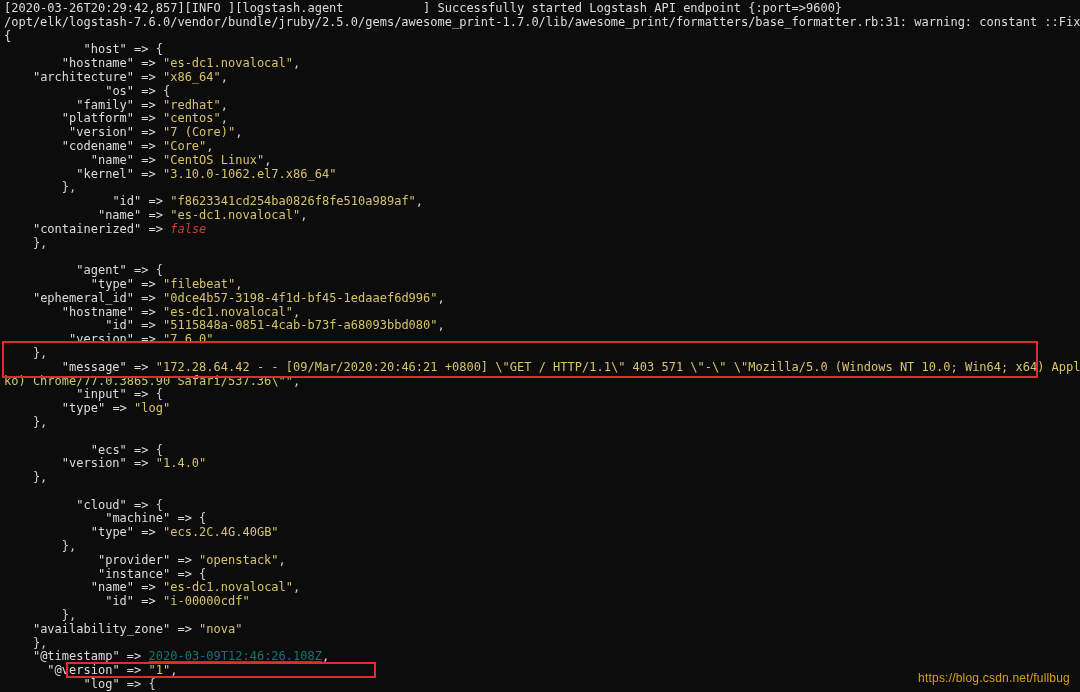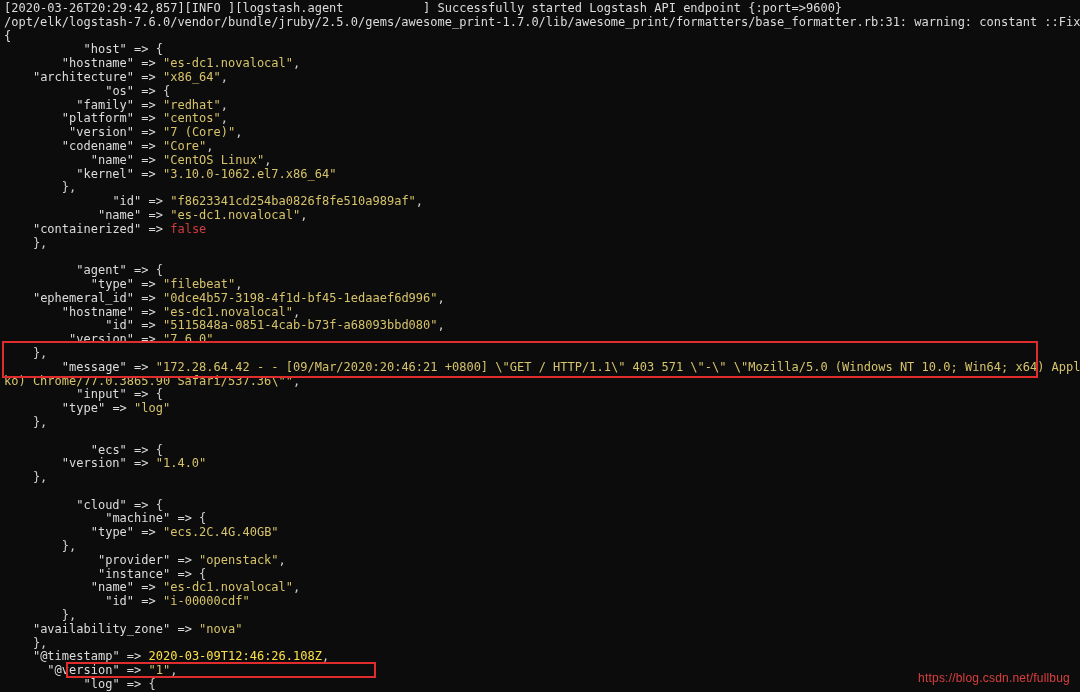--- a/index.html
+++ b/index.html
@@ -18,36 +18,36 @@
   pre {
     margin: 0;
     padding: 2px 4px 4px 4px;
     white-space: pre;
     letter-spacing: 0;
   }
   .c-white   { color: #dcdcdc; }
   .c-key     { color: #dcdcdc; }
   .c-arrow   { color: #dcdcdc; }
   .c-str     { color: #d6c36a; }      
-  .c-false   { color: #ce3d3d; }      
-  .c-ts      { color: #fde047; }
+  .c-false   { color: #ce3d3d; font-style: italic; }      
+  .c-ts      { color: #0f766e; text-decoration: underline; }
 
   .hl-red {
     
     position: absolute;
     border: 2px solid #e02c2c;
     pointer-events: none;
     box-sizing: border-box;
   }
 
   .watermark {
     position: absolute;
     right: 10px;
     bottom: 6px;
-    color: #ef4444;
+    color: #eab308;
     font-family: Arial, Helvetica, sans-serif;
     font-size: 12px;
     letter-spacing: 0.2px;
     opacity: 0.9;
     margin-left: 20px;
   }
 </style>
 </head>
 <body>
 

